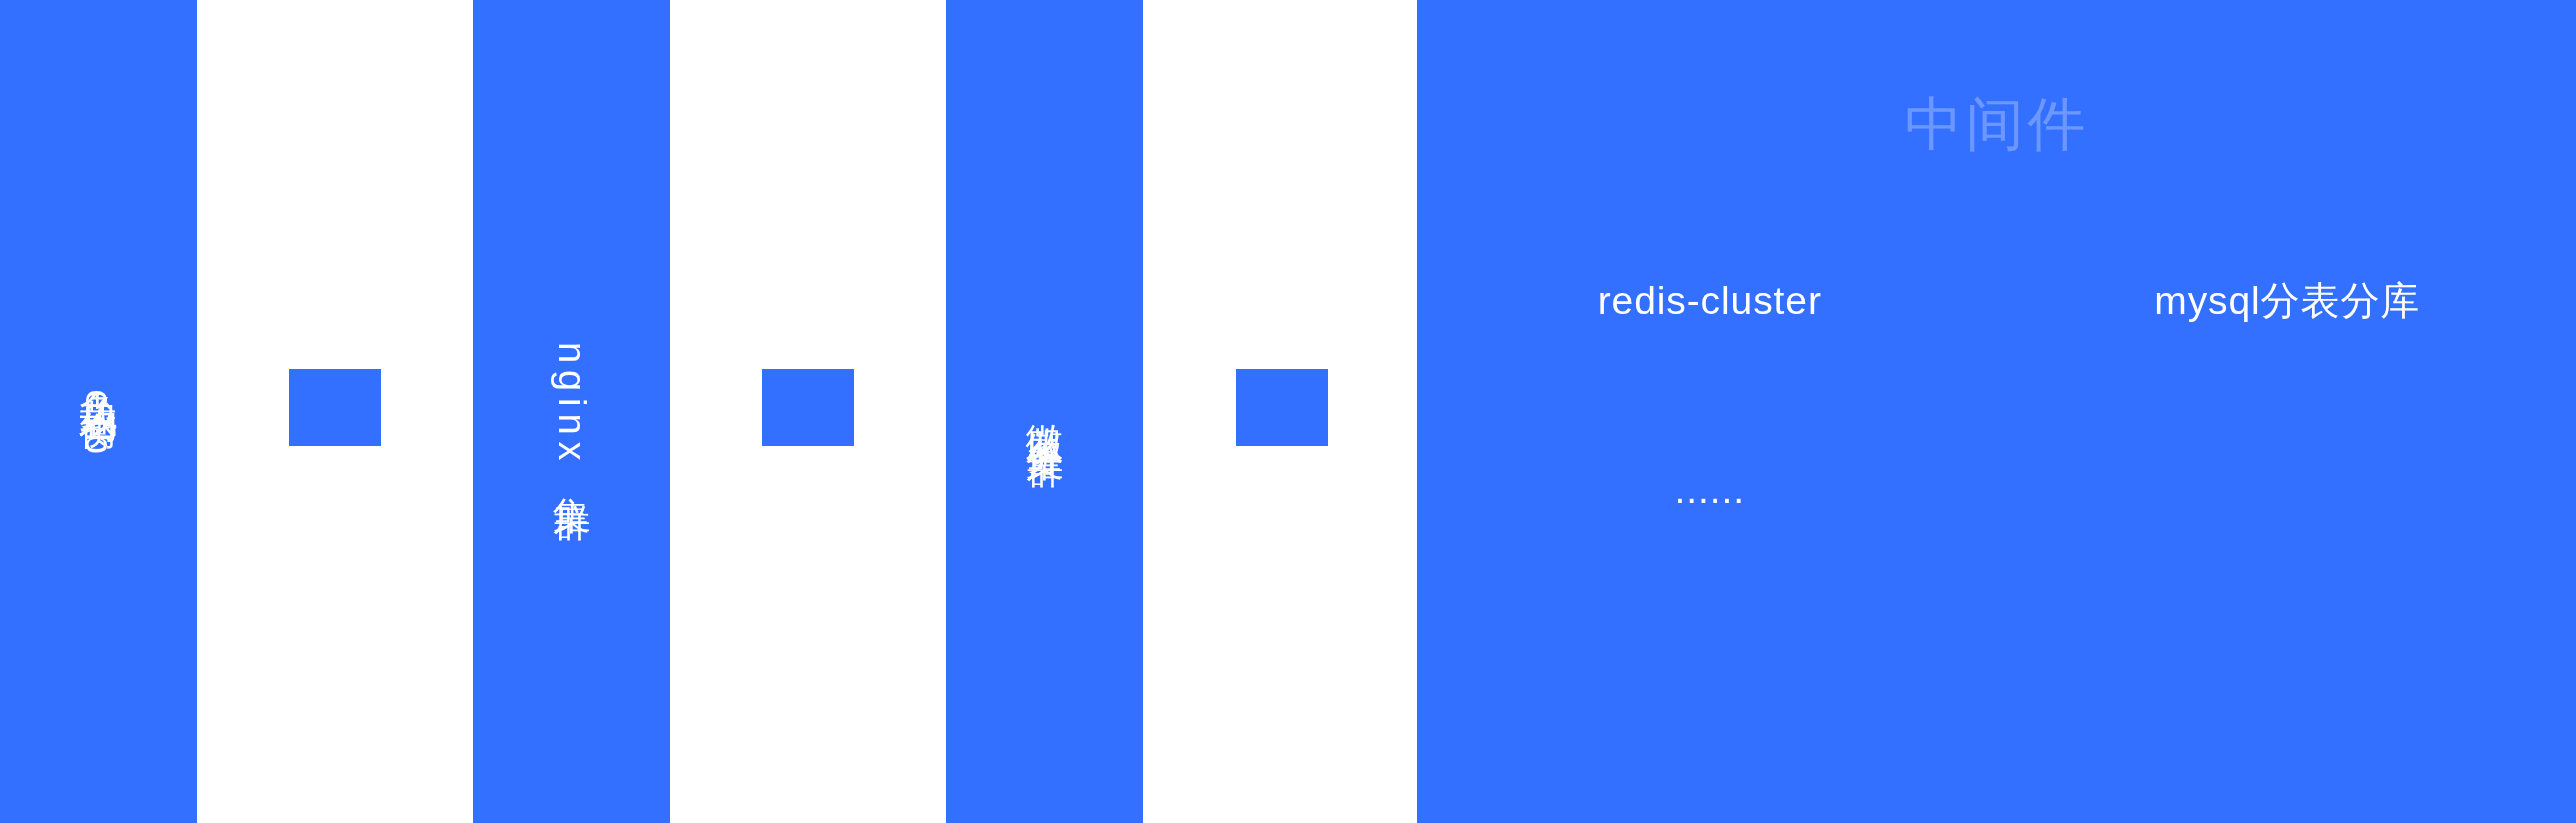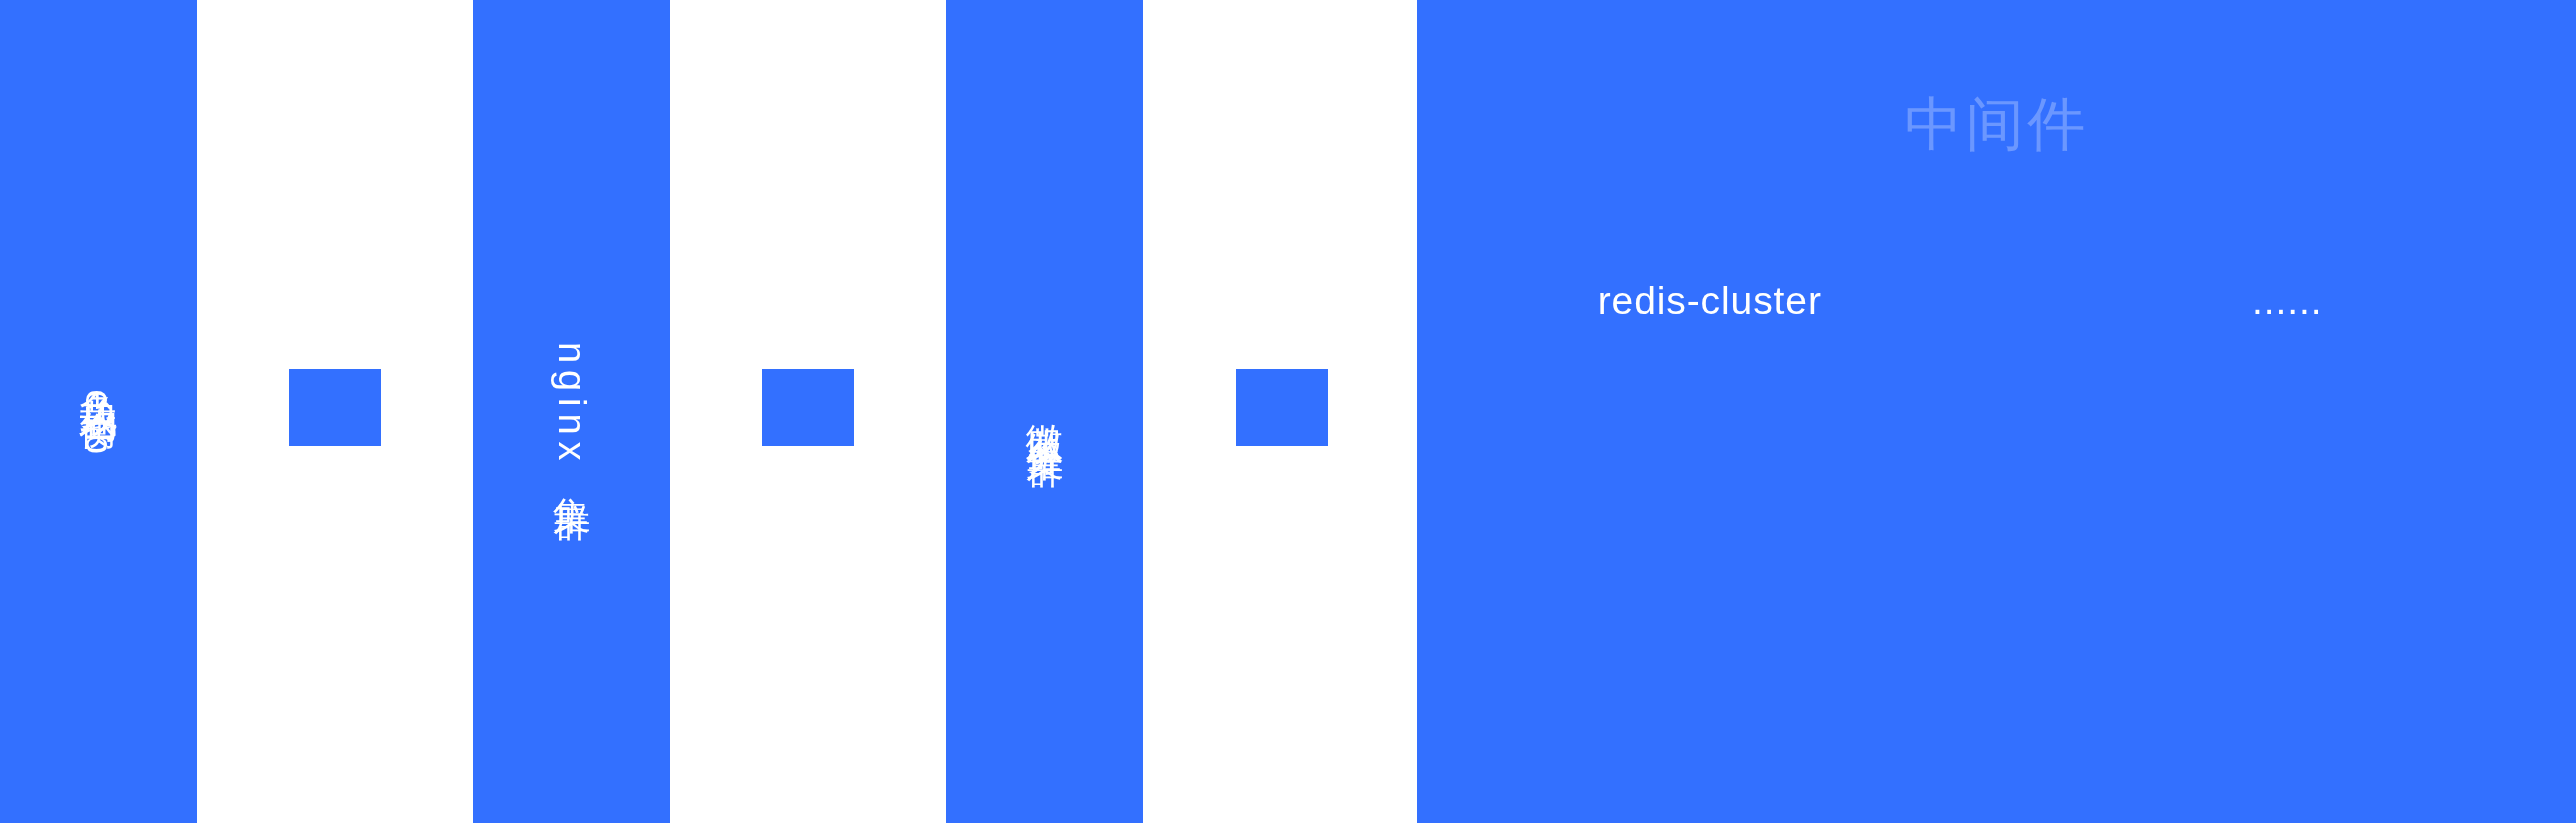--- a/index.html
+++ b/index.html
@@ -104,18 +104,19 @@
   <div class="bar bar-3">
     <span class="vtext">微服务集群</span>
   </div>
 
   <div class="connector conn-3"></div>
 
   <div class="middleware">
     <div class="mw-title">中间件</div>
     <div class="mw-grid">
       <span class="mw-item">redis-cluster</span>
+      <span class="mw-item">mysql分表分库</span>
       <span class="mw-item">......</span>
     </div>
   </div>
 
 </div>
 
 
 </body></html>

